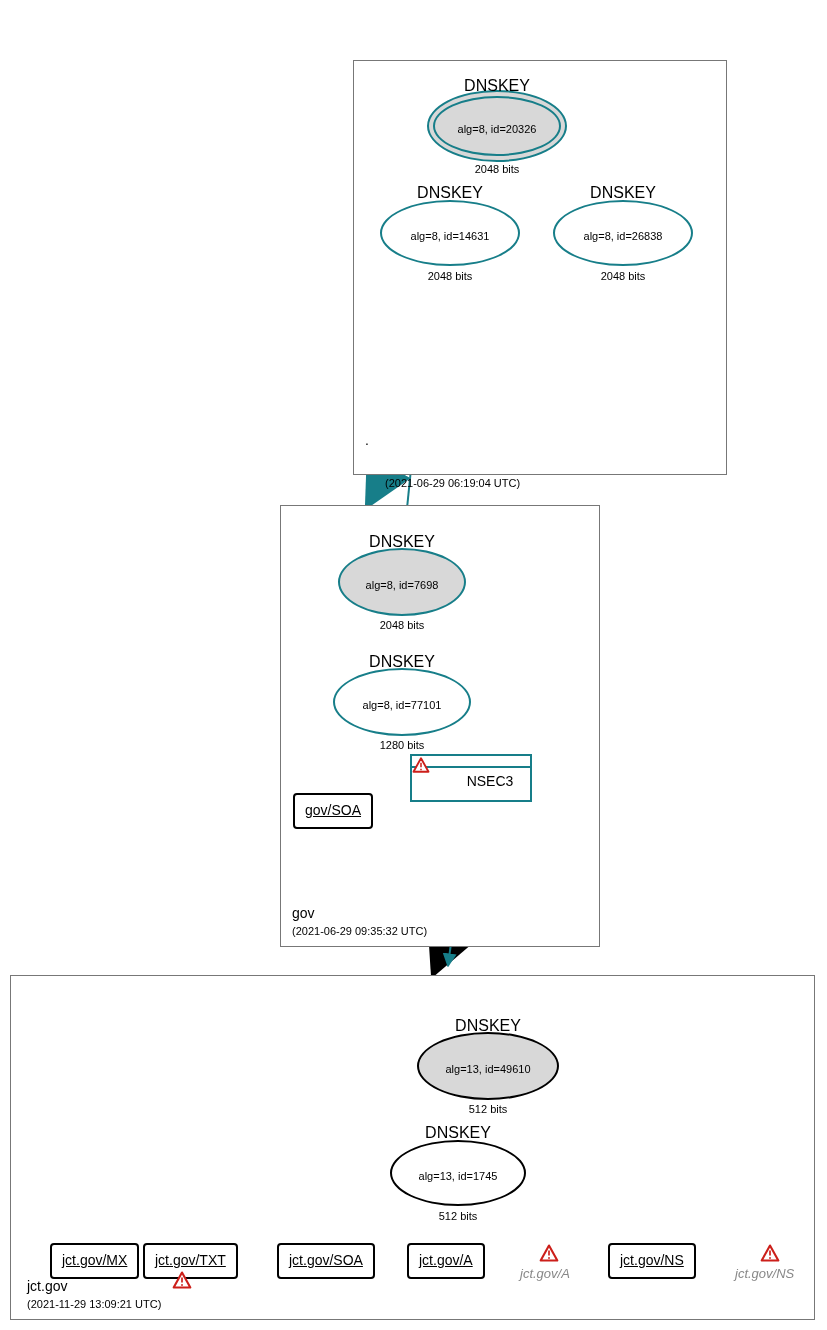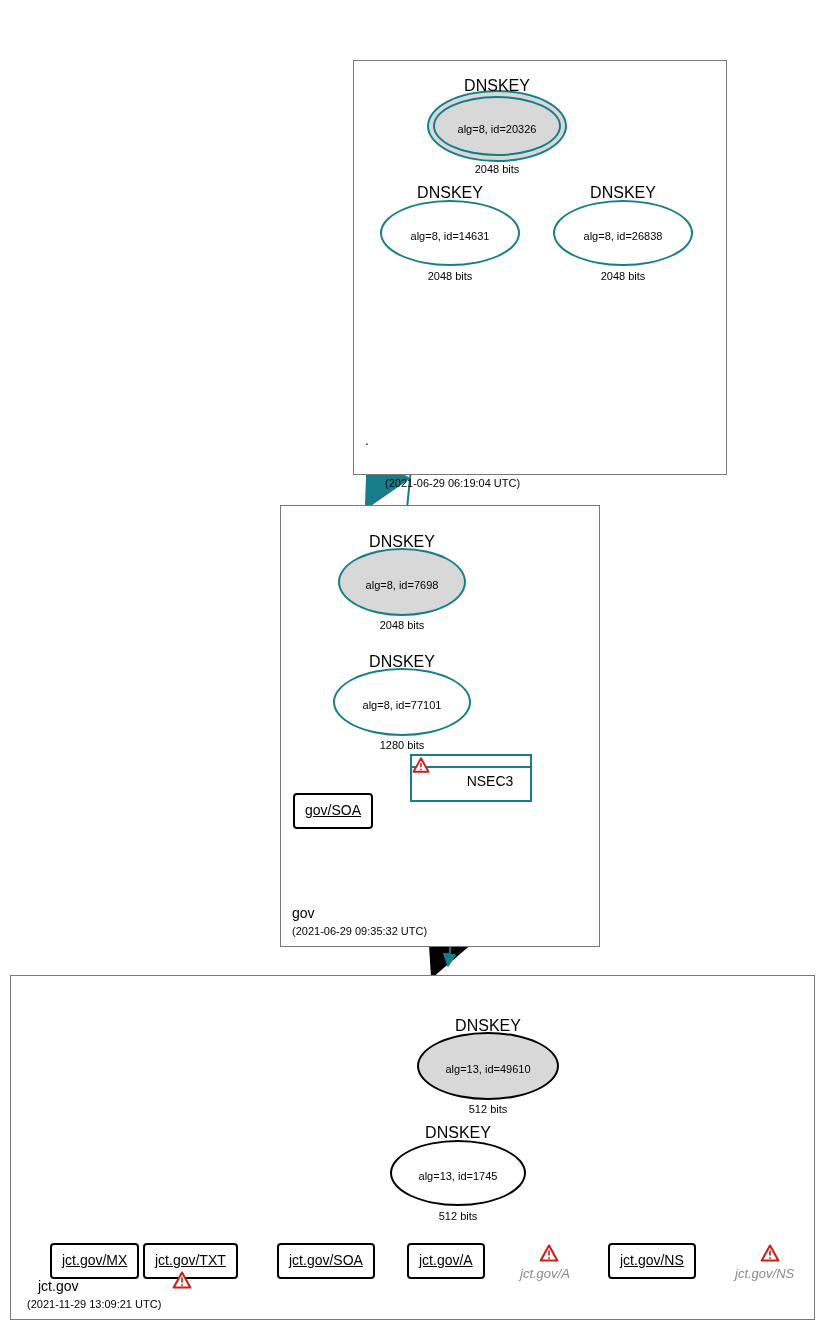--- a/index.html
+++ b/index.html
@@ -228,21 +228,21 @@
       <span>NSEC3</span>
       <svg class="warn-svg" viewBox="0 0 24 24">
         <path d="M12 3 L22 21 L2 21 Z" fill="#fff" stroke="#cc1f1a" stroke-width="2.5" stroke-linejoin="round"></path>
         <rect x="11" y="9" width="2" height="6" fill="#cc1f1a"></rect>
         <rect x="11" y="17" width="2" height="2" fill="#cc1f1a"></rect>
       </svg>
     </div>
   </div>
 
   <div class="zone-box" style="left:10px; top:975px; width:805px; height:345px;"></div>
-  <div class="zone-label" style="left:38px; top:1278px;text-align:right;">jct.gov</div>
+  <div class="zone-label" style="left:27px; top:1278px;text-align:right;">jct.gov</div>
   <div class="zone-ts" style="left:27px; top:1298px;">(2021-11-29 13:09:21 UTC)</div>
 
   <div class="node ellipse-black-grey" style="left:417px; top:1032px; width:142px; height:68px;">
     <span class="title">DNSKEY</span>
     <span class="sub">alg=13, id=49610</span>
     <span class="sub">512 bits</span>
   </div>
 
   <div class="node ellipse-black" style="left:390px; top:1140px; width:136px; height:66px;">
     <span class="title">DNSKEY</span>

